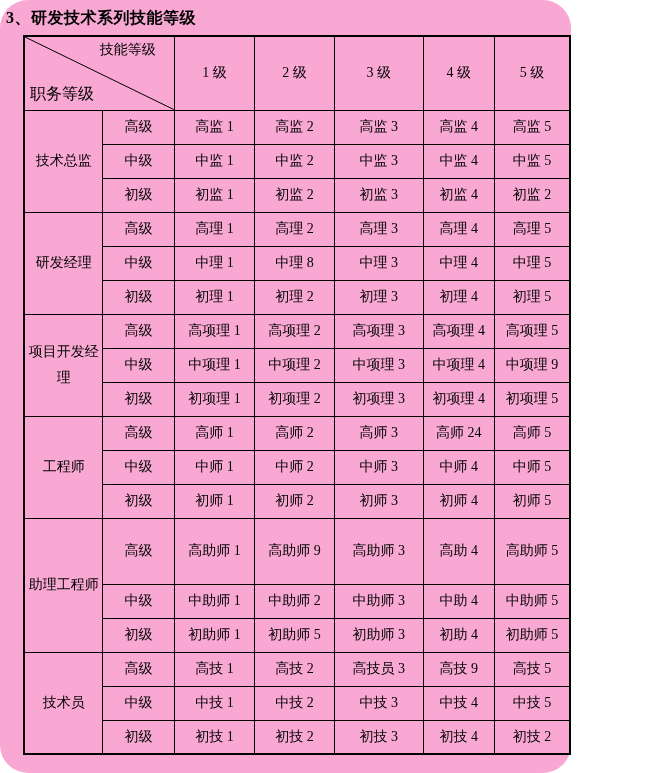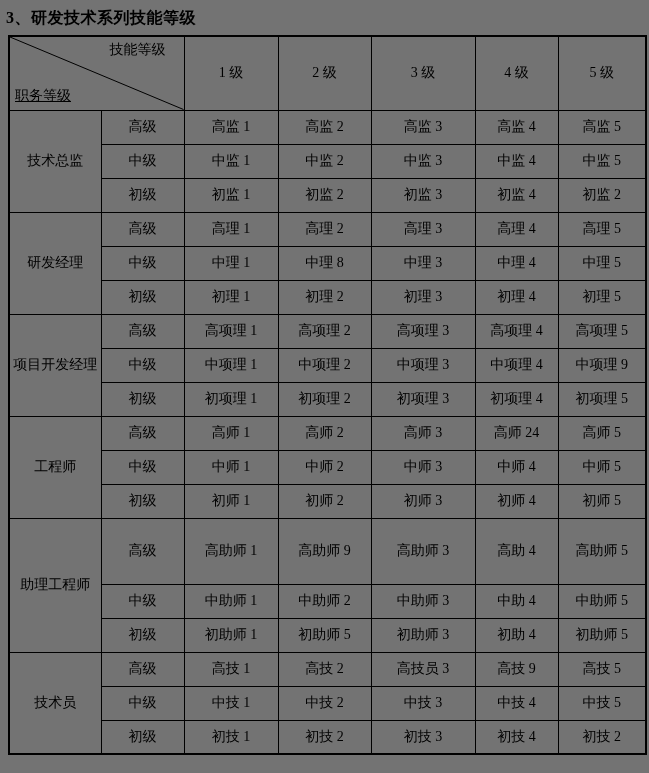--- a/index.html
+++ b/index.html
@@ -3,36 +3,37 @@
 <meta charset="utf-8">
 <style>
   html, body {
     margin: 0;
     padding: 0;
     background: #ffffff;
     color: #000000;
     font-family: "Liberation Serif", "DejaVu Serif", serif;
   }
   .page {
-    width: 649px;
+    width: 571px;
     min-height: 773px;
     box-sizing: border-box;
     padding: 6px 0 0 6px;
-    background: #737373;
+    background: #f9a8d4;
+    border-radius: 28px;
   }
   .doc-title {
     font-size: 16px;
     font-weight: bold;
     margin: 2px 0 6px 0;
     letter-spacing: 0.5px;
   }
   table.skill-table {
     border-collapse: collapse;
     table-layout: fixed;
-    margin-left: 2px;
+    margin-left: 17px;
     border: 2px solid #000000;
     padding-left: 35px;
   }
   table.skill-table td {
     border: 1px solid #000000;
     text-align: center;
     vertical-align: middle;
     font-size: 14px;
     padding: 0;
     overflow: hidden;
@@ -53,22 +54,21 @@
   .corner-skill-label {
     position: absolute;
     top: 4px;
     right: 18px;
     font-size: 14px;
   }
   .corner-job-label {
     position: absolute;
     bottom: 5px;
     left: 5px;
-    font-size: 14px;
-    text-decoration: underline;
+    font-size: 16px;
   }
   td.job-cell {
     padding: 0 14px;
     line-height: 26px;
   }
   td.vtop {
     vertical-align: top;
     padding-top: 6px;
   }
 </style>

